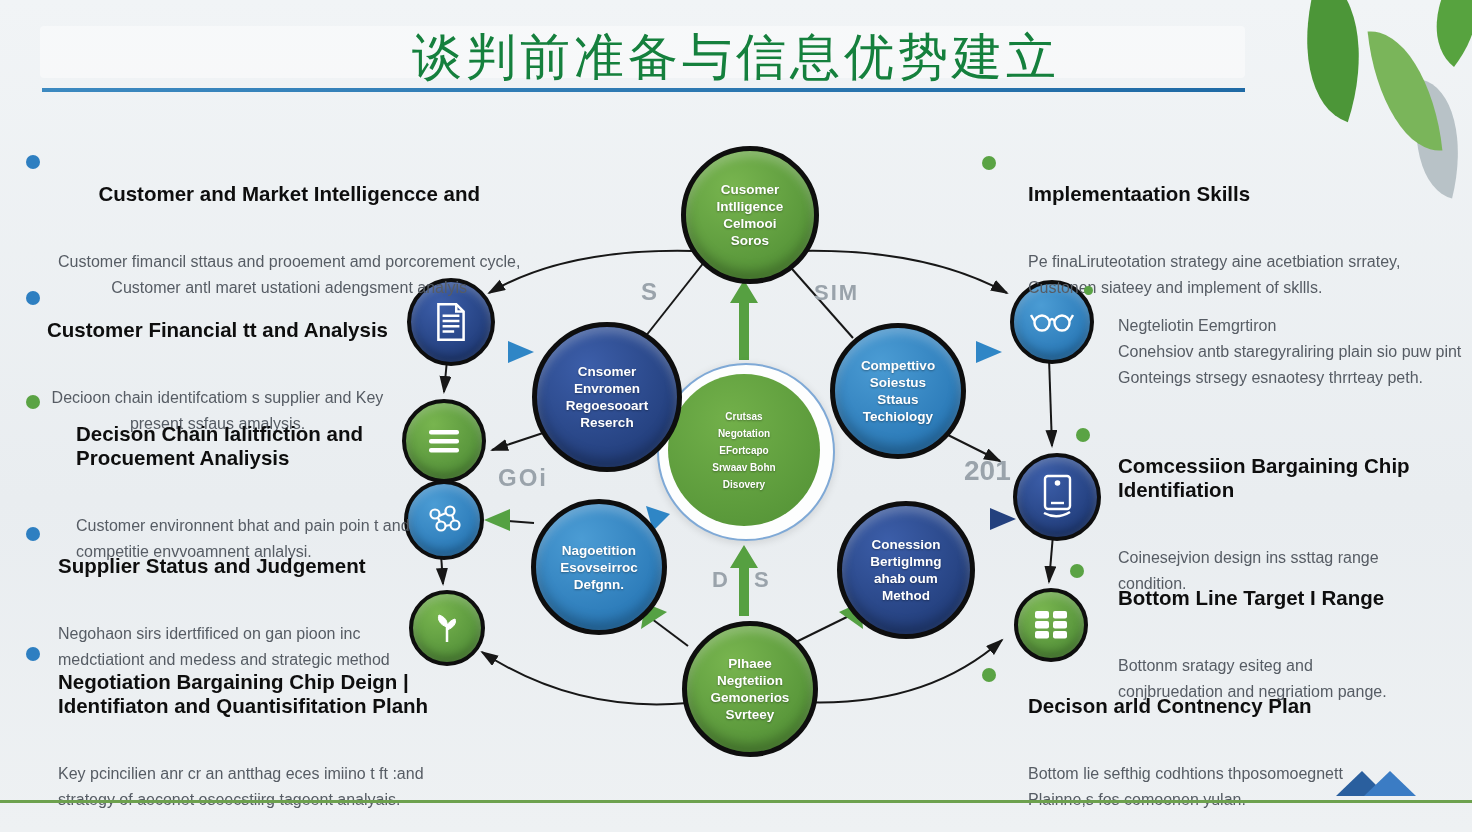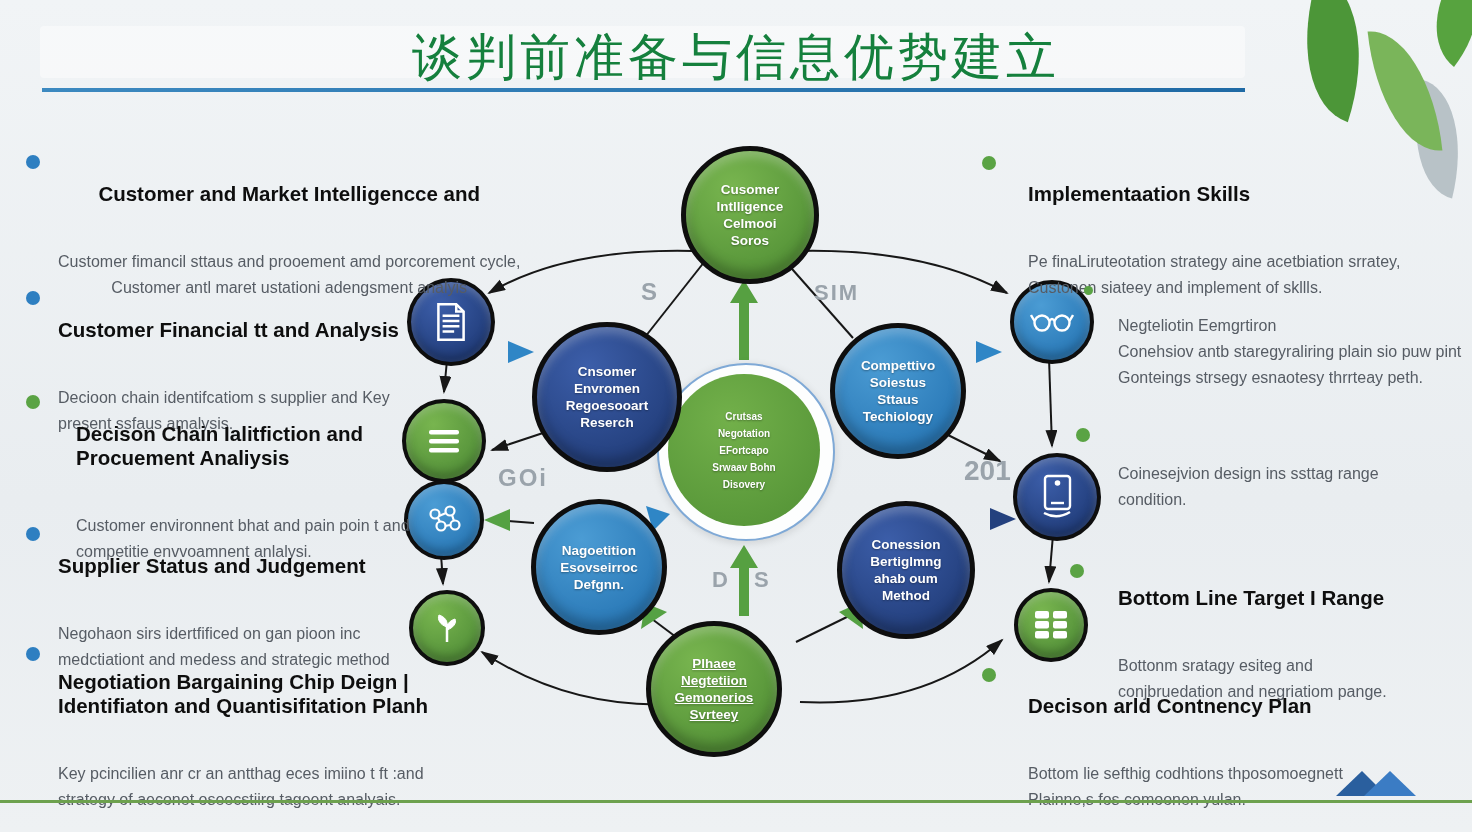--- a/index.html
+++ b/index.html
@@ -134,21 +134,21 @@
   <span class="node-text">Nagoetition
 Esovseirroc
 Defgnn.</span>
 </div>
 <div class="abs node navy" style="left:837px;top:501px;width:128px;height:128px;">
   <span class="node-text">Conession
 Bertiglmng
 ahab oum
 Method</span>
 </div>
-<div class="abs node green" style="left:646px;top:621px;width:126px;height:126px;text-decoration:underline;">
+<div class="abs node green" style="left:682px;top:621px;width:126px;height:126px;">
   <span class="node-text">Plhaee
 Negtetiion
 Gemonerios
 Svrteey</span>
 </div>
 
 <div class="abs icon-node navy" style="left:407px;top:278px;width:80px;height:80px;">
   <svg width="38" height="42" viewBox="0 0 36 40" fill="none" stroke="#fff" stroke-width="2.4">
     <path d="M6,3 h17 l7,7 v27 h-24 z"></path>
       <path d="M23,3 v7 h7"></path>
@@ -204,21 +204,21 @@
   </svg>
 </div>
 
 <div class="abs bullet blue" style="left:26px;top:155px;"></div>
 <div class="abs item" style="left:58px;top:146px;text-align:center;">
   <div class="heading">Customer and Market Intelligencce and</div>
   <div class="body">Customer fimancil sttaus and prooement amd porcorement cycle,
 Customer antl maret ustationi adengsment analyis</div>
 </div>
 <div class="abs bullet blue" style="left:26px;top:291px;"></div>
-<div class="abs item" style="left:58px;top:282px;">
+<div class="abs item" style="left:47px;top:282px;text-align:center;">
   <div class="heading">Customer Financial tt and Analysis</div>
   <div class="body">Decioon chain identifcatiom s supplier and Key
 present ssfaus amalysis.</div>
 </div>
 <div class="abs bullet green" style="left:26px;top:395px;"></div>
 <div class="abs item" style="left:58px;top:386px;margin-left:18px;">
   <div class="heading">Decison Chain Ialitfiction and
 Procuement Analiysis</div>
   <div class="body">Customer environnent bhat and pain poin t and
 competitie envvoamnent anlalysi.</div>
@@ -244,20 +244,22 @@
 Custonen siateey and implement of skllls.</div>
 </div>
 <div class="abs bullet green small" style="left:1084px;top:286px;"></div>
 <div class="abs item" style="left:1118px;top:270px;">
   <div class="body">Negteliotin Eemgrtiron
 Conehsiov antb staregyraliring plain sio puw pint
 Gonteings strsegy esnaotesy thrrteay peth.</div>
 </div>
 <div class="abs bullet green" style="left:1076px;top:428px;"></div>
 <div class="abs item" style="left:1118px;top:418px;">
+  <div class="heading">Comcessiion Bargaining Chip
+Identifiation</div>
   <div class="body">Coinesejvion design ins ssttag range
 condition.</div>
 </div>
 <div class="abs bullet green" style="left:1070px;top:564px;"></div>
 <div class="abs item" style="left:1118px;top:550px;">
   <div class="heading">Bottom Line Target I Range</div>
   <div class="body">Bottonm sratagy esiteg and
 conjbruedation and negriatiom pange.</div>
 </div>
 <div class="abs bullet green" style="left:982px;top:668px;"></div>

